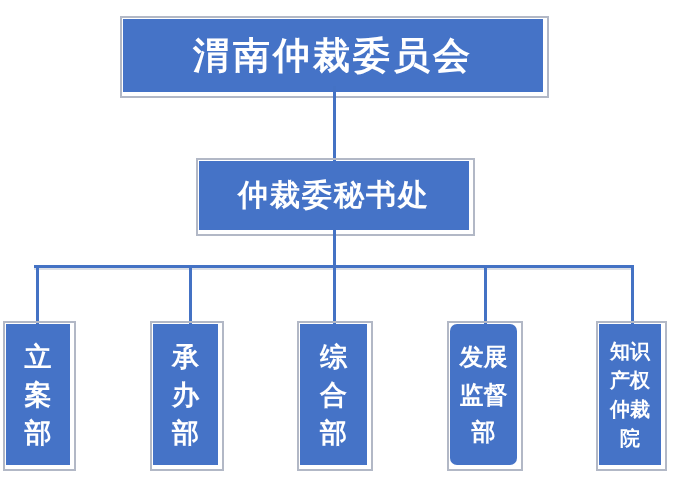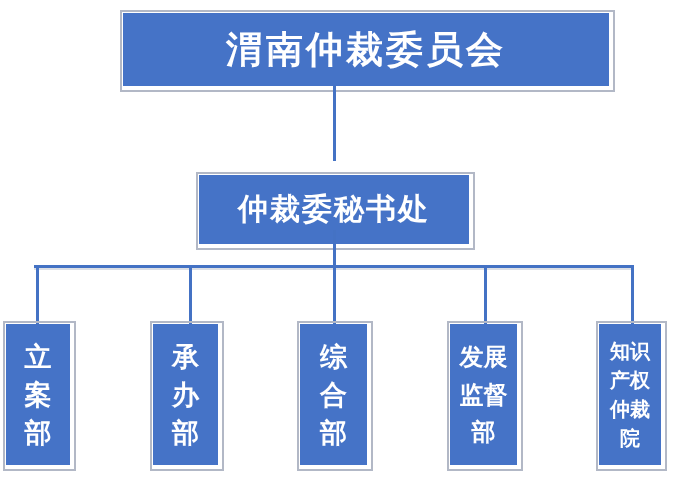--- a/index.html
+++ b/index.html
@@ -29,39 +29,39 @@
     box-sizing:border-box;
   }
   .node::after{
     content:"";
     position:absolute;
     top:-3px;left:-3px;right:-6px;bottom:-6px;
     border:2px solid var(--frame);
     pointer-events:none;
   }
   .node-root{
-    left:123px;top:13px;width:486px;height:73px;
+    left:123px;top:19px;width:420px;height:73px;
     font-size:37px;letter-spacing:3px;
   }
   .node-mid{
-    left:199px;top:175px;width:270px;height:69px;
+    left:199px;top:161px;width:270px;height:69px;
     font-size:30px;letter-spacing:2px;
   }
   .dept{
     top:324px;height:141px;
     flex-direction:column;
     justify-content:space-evenly;
     align-items:center;
     padding:8px 0;
   }
   .dept span{display:block;line-height:1;}
   .dept-1{left:6px;width:64px;font-size:27px;}
   .dept-2{left:153px;width:65px;font-size:27px;}
   .dept-3{left:300px;width:67px;font-size:27px;}
-  .dept-4{left:450px;width:67px;font-size:24px;}
+  .dept-4{left:450px;width:67px;font-size:24px;border-radius:7px;}
   .dept-5{left:599px;width:62px;font-size:20px;}
   .conn{
     position:absolute;
     background:var(--connector);
   }
   .conn.v{width:3px;}
   .conn.h{height:3px;box-shadow:0 2px 0 rgba(178,184,198,.45);}
 </style>
 </head>
 <body>

